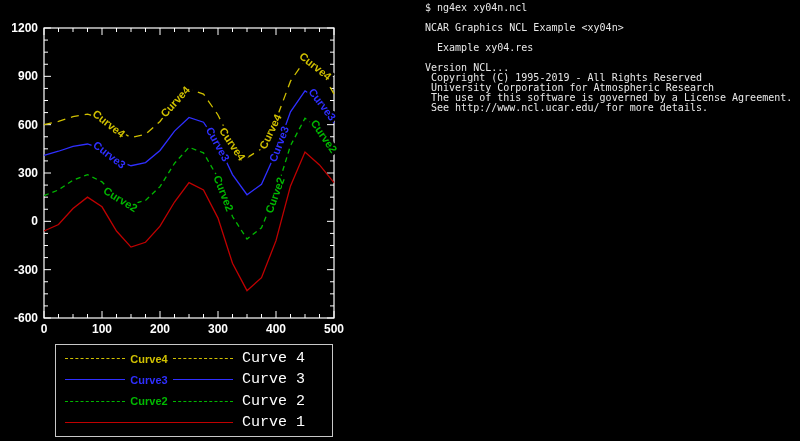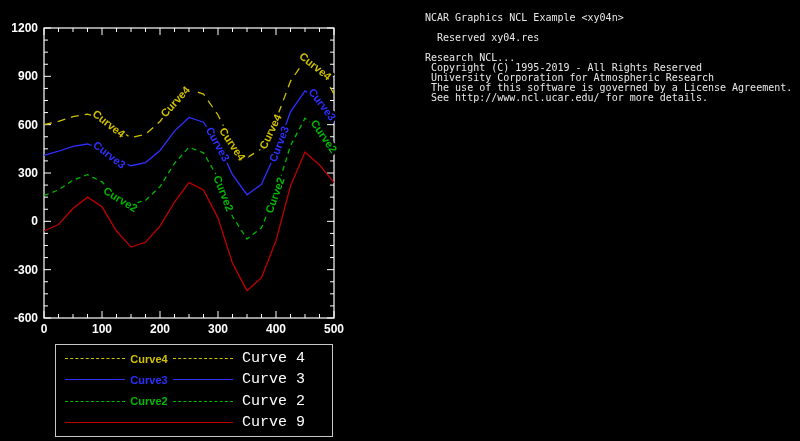--- a/index.html
+++ b/index.html
@@ -180,31 +180,32 @@
             <span class="seg" style="border-top-style: dashed; border-top-color: rgb(0, 184, 0);"></span>
             <span class="inline-label" style="color: rgb(0, 184, 0);">Curve2</span>
             <span class="seg" style="border-top-style: dashed; border-top-color: rgb(0, 184, 0);"></span>
           </div>
           <span class="legend-label">Curve 2</span>
         </div>
         <div class="legend-row">
           <div class="legend-line">
             <span class="seg" style="border-top-style: solid; border-top-color: rgb(192, 0, 0);"></span>
           </div>
-          <span class="legend-label">Curve 9</span>
+          <span class="legend-label">Curve 1</span>
         </div>
       </div>
   </div>
 
   <div class="terminal">
+      <div class="tline">$ ng4ex xy04n.ncl</div>
       <div class="tline"></div>
       <div class="tline">NCAR Graphics NCL Example &lt;xy04n&gt;</div>
       <div class="tline"></div>
-      <div class="tline">  Reserved xy04.res</div>
+      <div class="tline">  Example xy04.res</div>
       <div class="tline"></div>
-      <div class="tline">Research NCL...</div>
+      <div class="tline">Version NCL...</div>
       <div class="tline"> Copyright (C) 1995-2019 - All Rights Reserved</div>
       <div class="tline"> University Corporation for Atmospheric Research</div>
       <div class="tline"> The use of this software is governed by a License Agreement.</div>
       <div class="tline"> See http://www.ncl.ucar.edu/ for more details.</div>
     </div>
 
 </div>
 
 </body></html>

